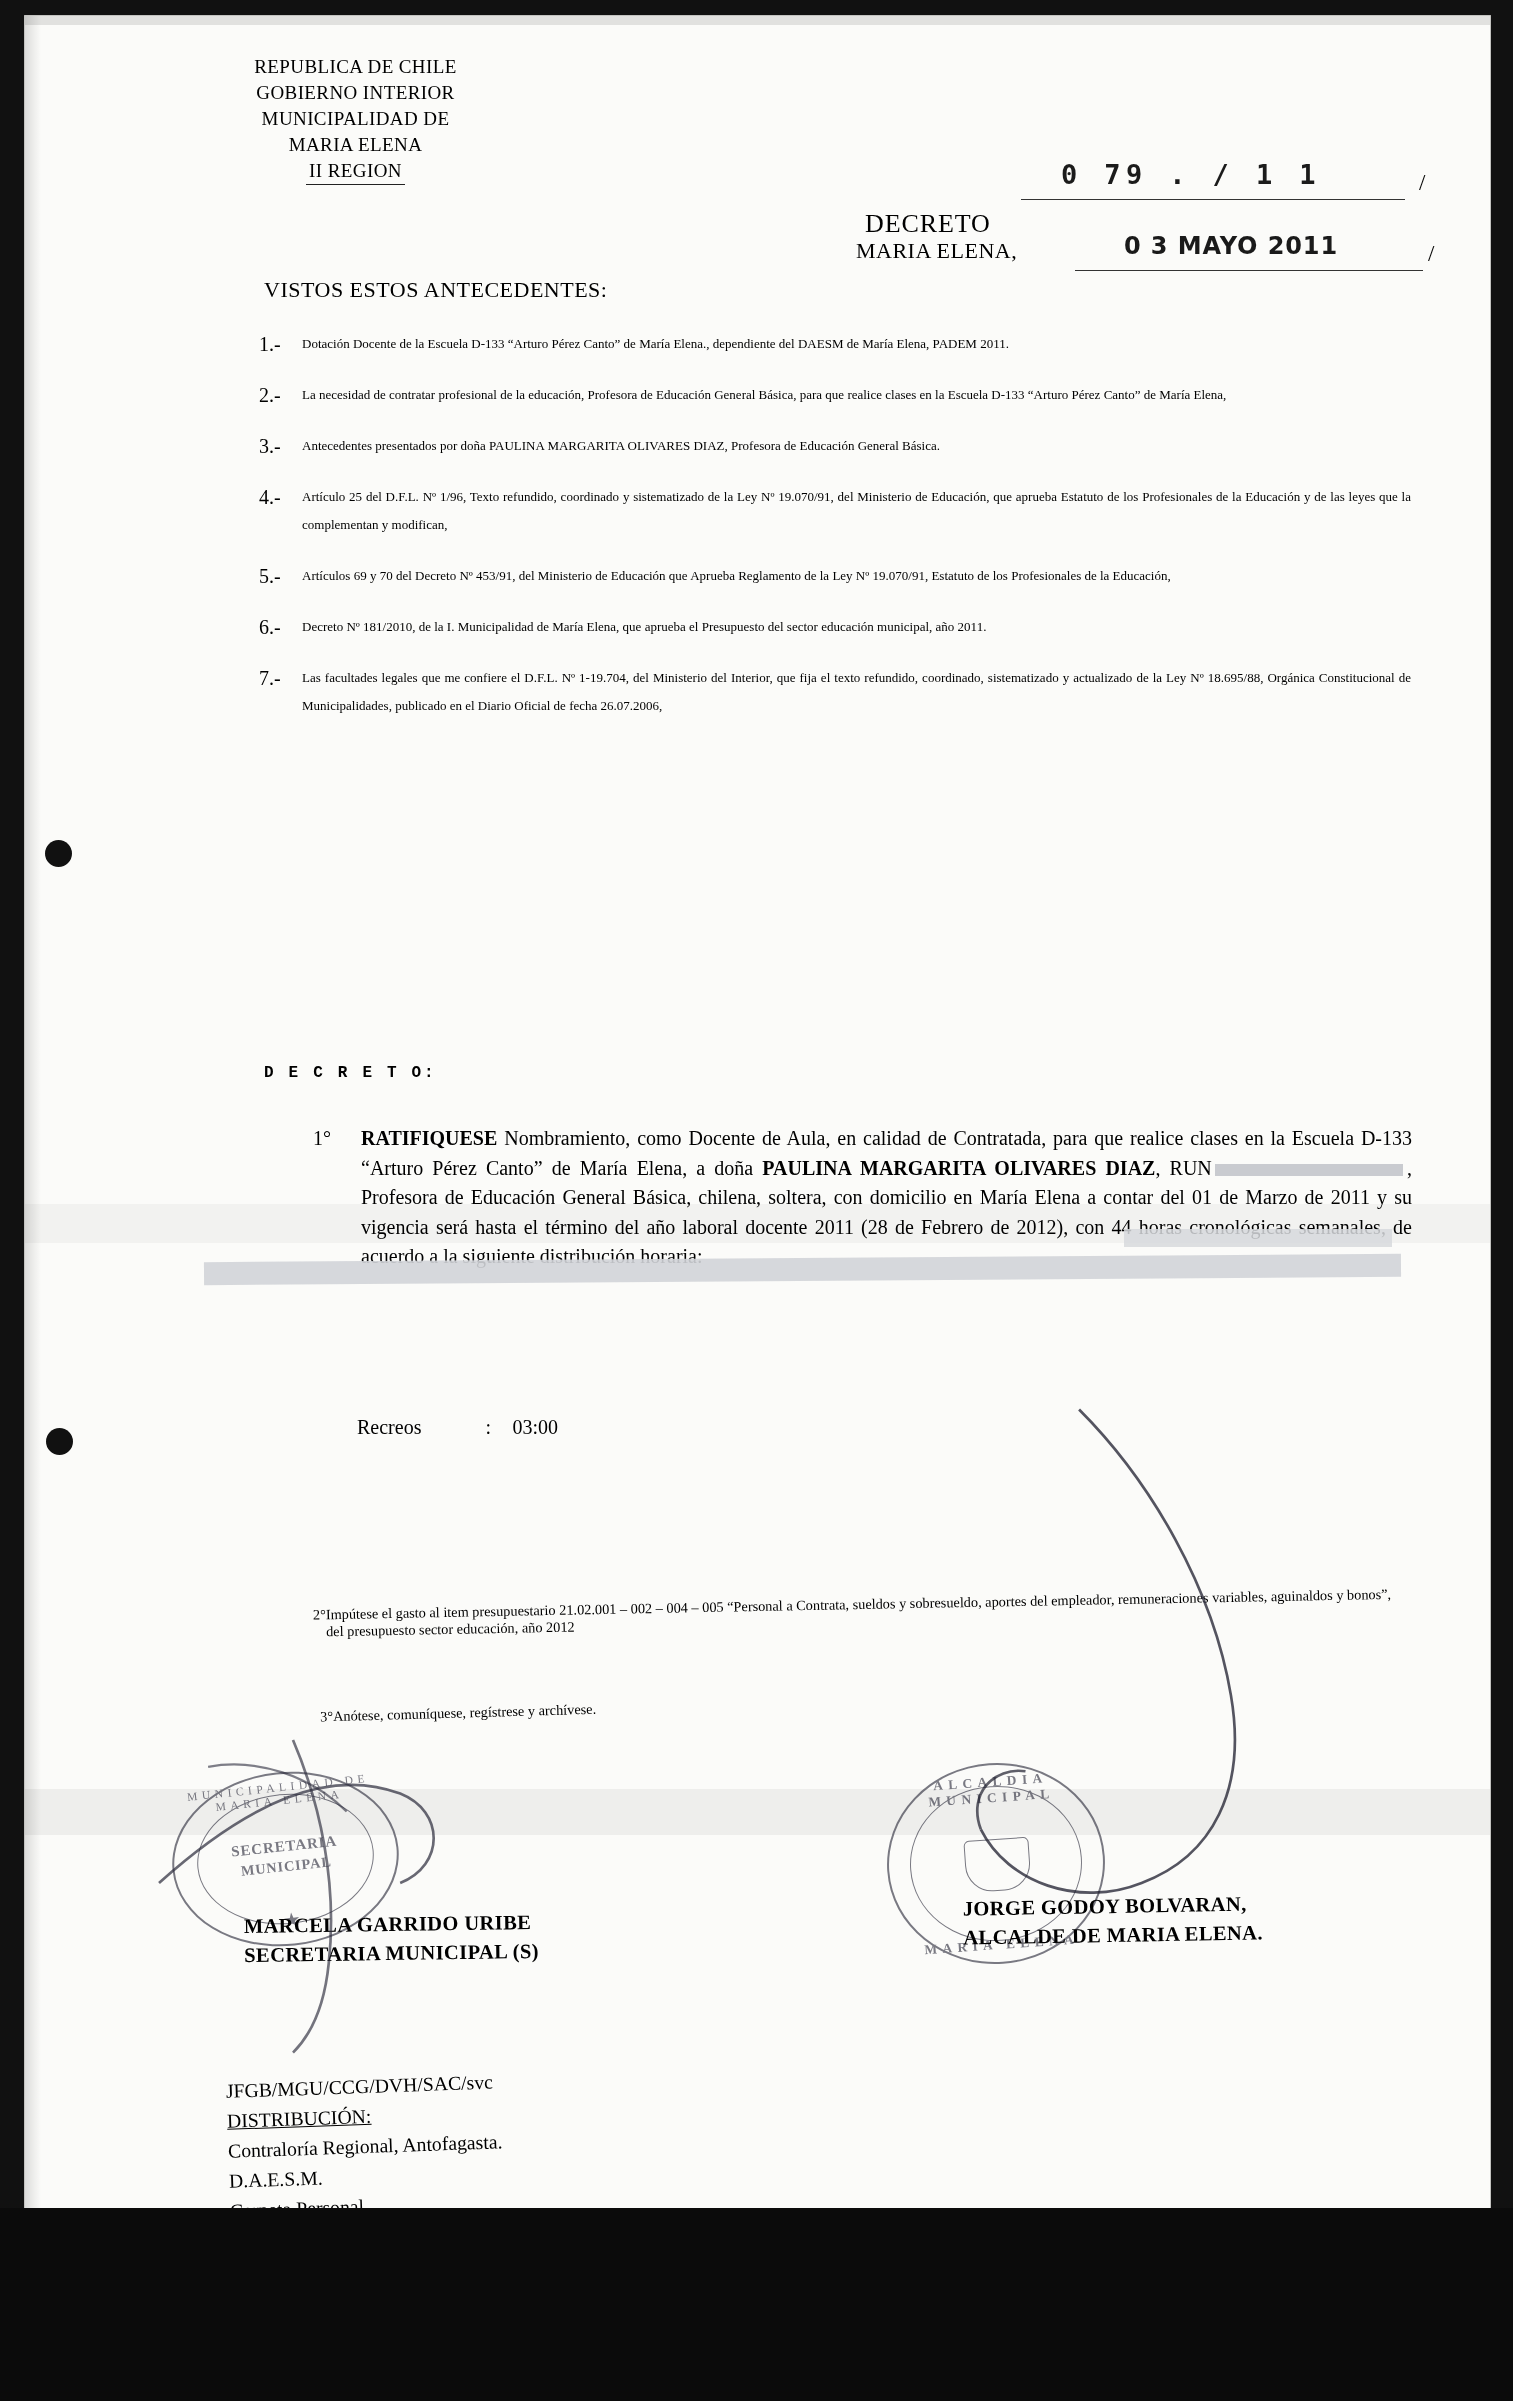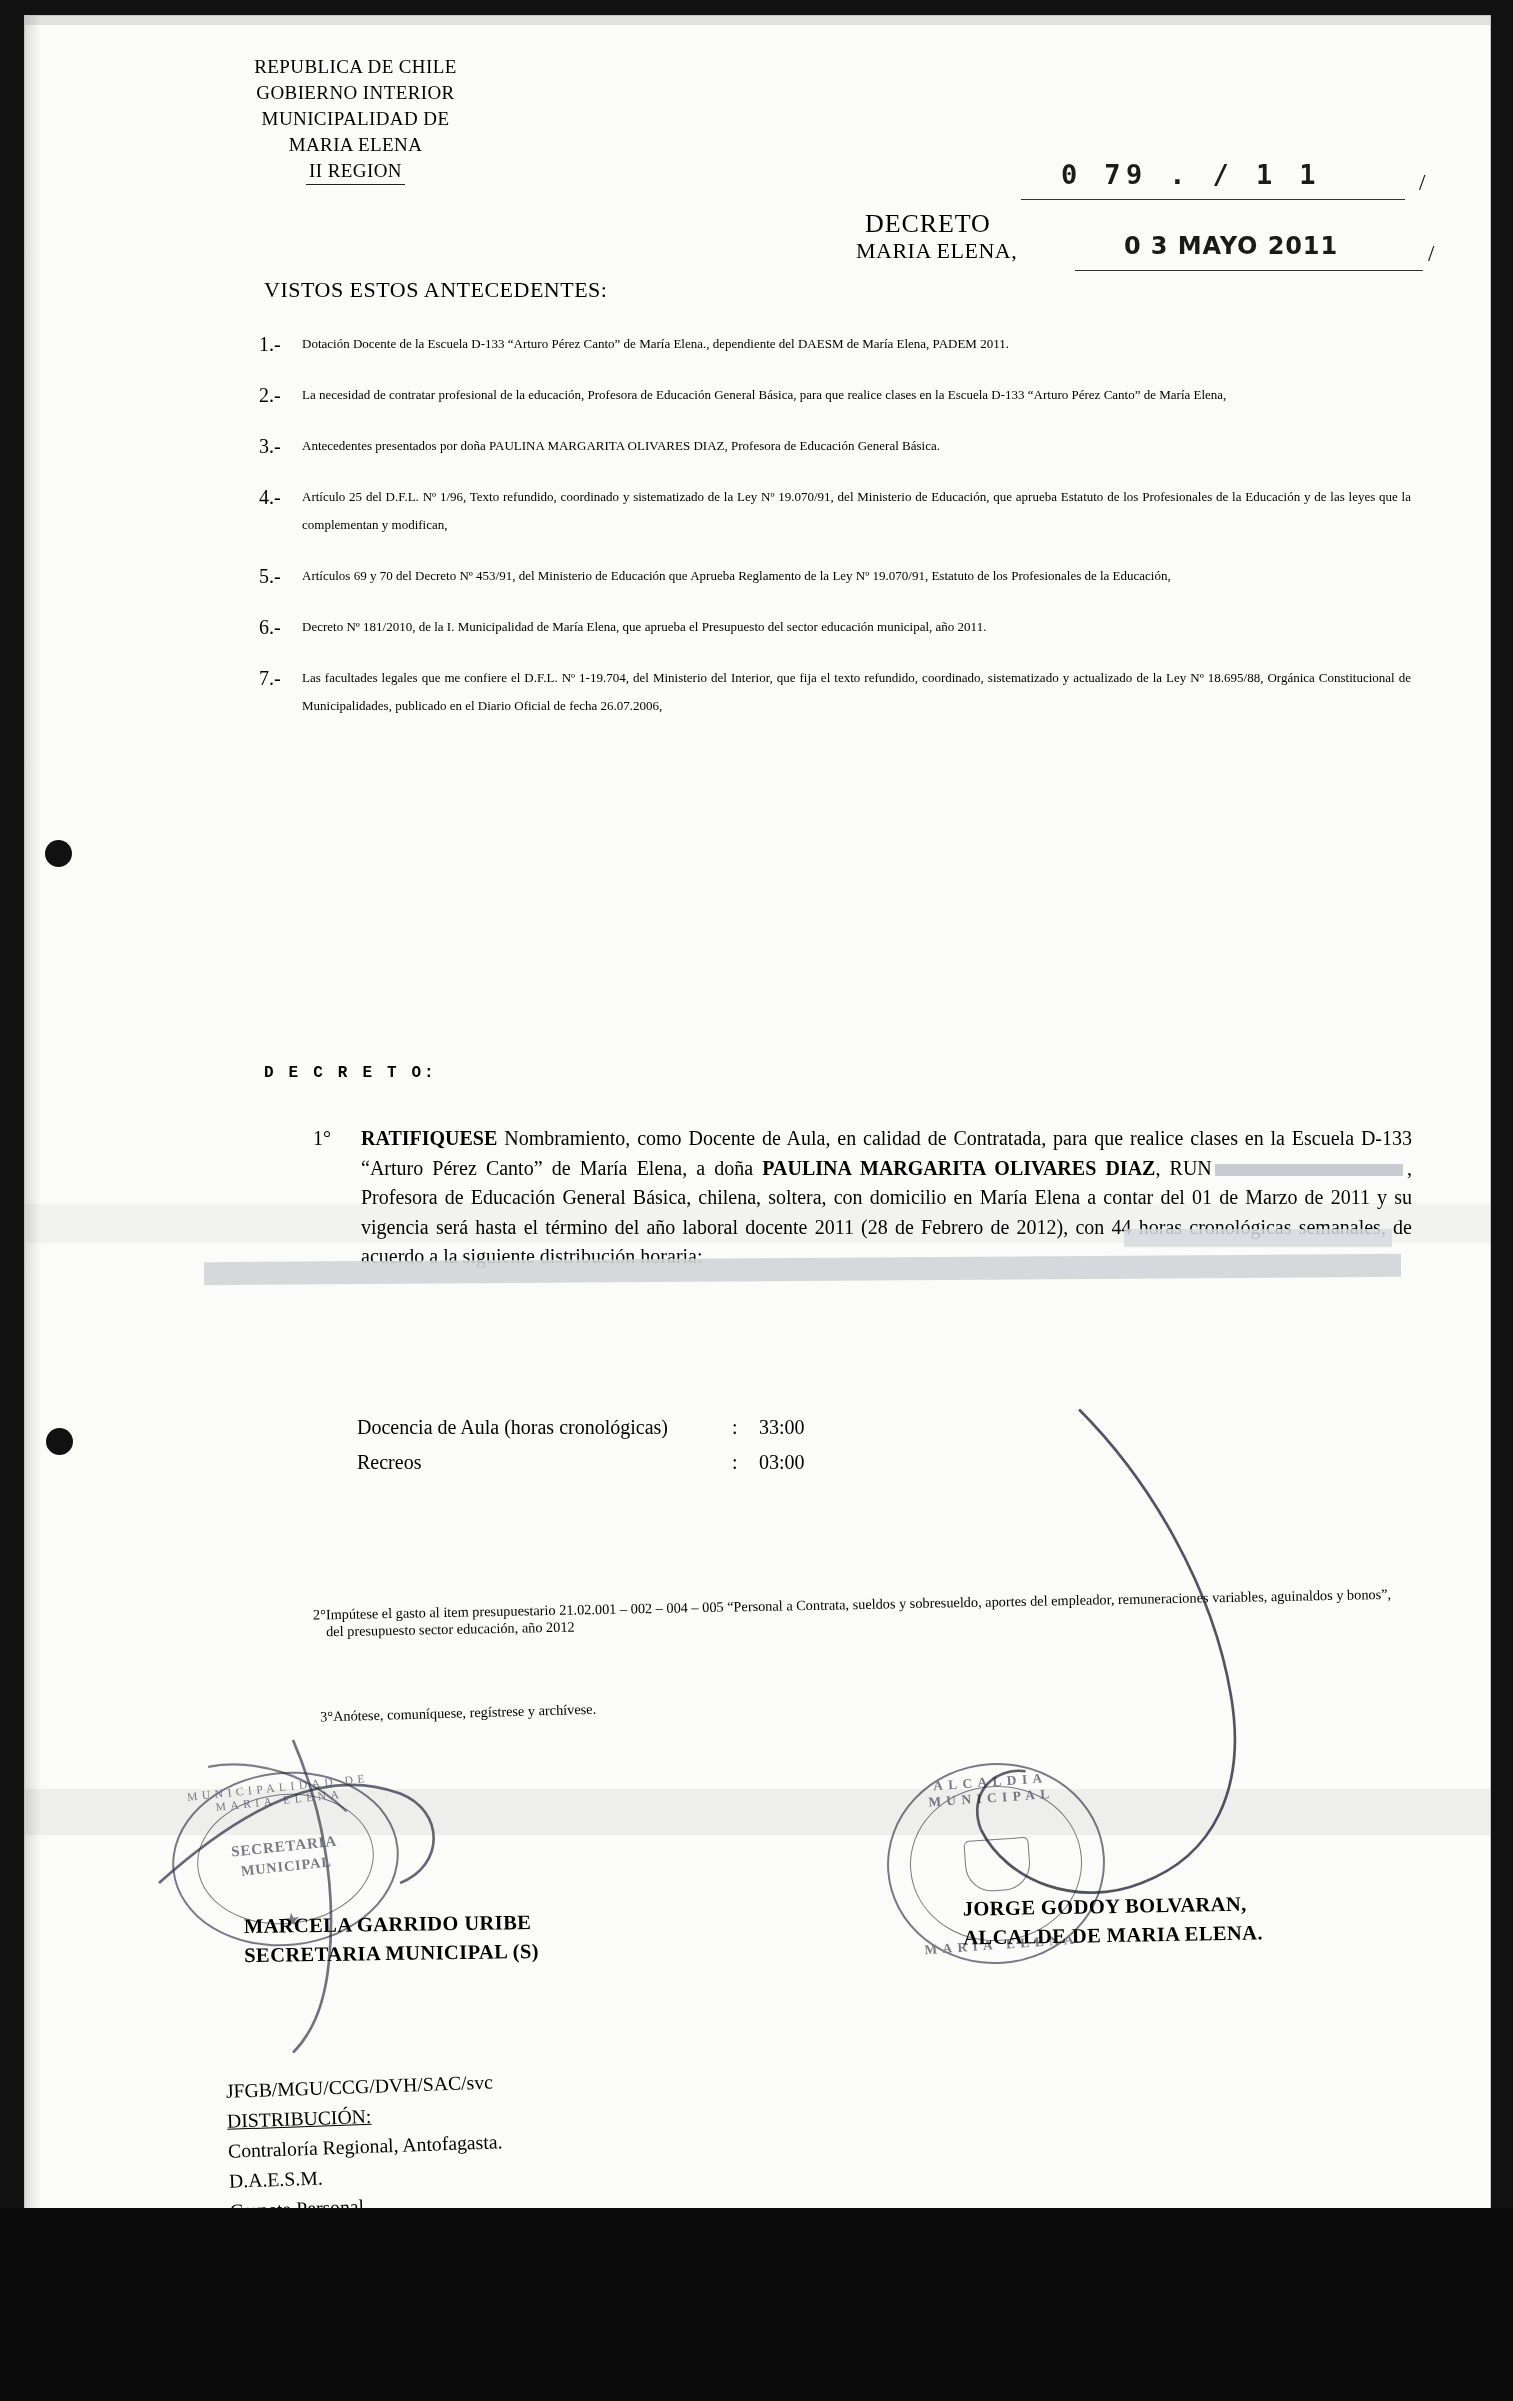--- a/index.html
+++ b/index.html
@@ -157,25 +157,20 @@
         </div>
       </div>
     </div>
 
     <div class="dom-redact"></div>
     <div class="dom-redact2"></div>
 
     <div class="sched">
       <table>
         <tbody>
-            <tr>
-          <td class="lbl">Docencia de  Aula (horas cronológicas)</td>
-          <td class="col">:</td>
-          <td class="val">33:00</td>
-        </tr>
         <tr>
           <td class="lbl">Recreos</td>
           <td class="col">:</td>
           <td class="val">03:00</td>
         </tr>
       </tbody>
         </table>
     </div>
 
     <div class="art2">

